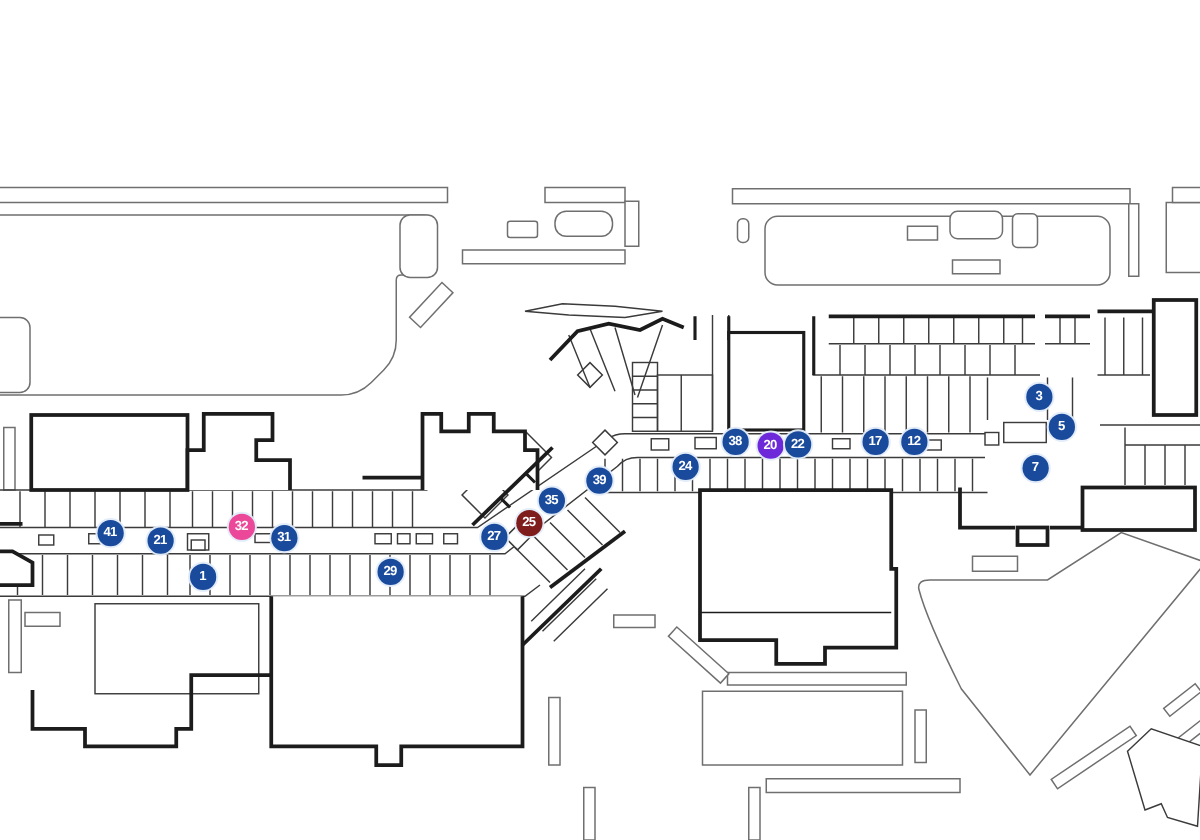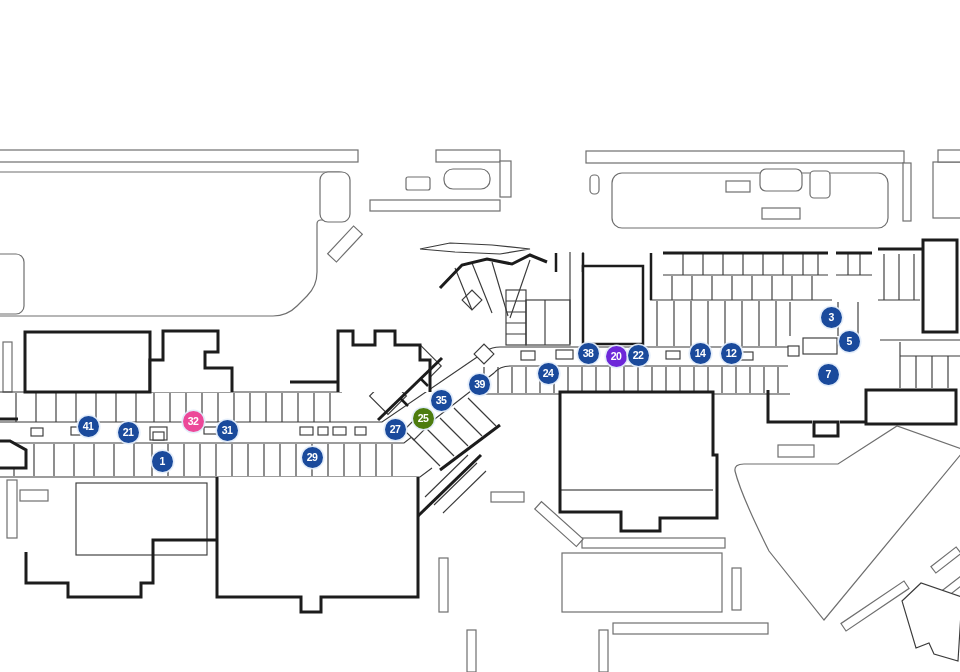--- a/index.html
+++ b/index.html
@@ -166,26 +166,26 @@
 </svg>
 
 <div id="markers">
       <div class="marker" style="left: 88px; top: 426px; background: rgb(26, 74, 156); color: rgb(255, 255, 255);">41</div>
       <div class="marker" style="left: 128px; top: 432px; background: rgb(26, 74, 156); color: rgb(255, 255, 255);">21</div>
       <div class="marker" style="left: 162px; top: 461px; background: rgb(26, 74, 156); color: rgb(255, 255, 255);">1</div>
       <div class="marker" style="left: 193px; top: 421px; background: #ec4899; color: rgb(255, 255, 255);">32</div>
       <div class="marker" style="left: 227px; top: 430px; background: rgb(26, 74, 156); color: rgb(255, 255, 255);">31</div>
       <div class="marker" style="left: 312px; top: 457px; background: rgb(26, 74, 156); color: rgb(255, 255, 255);">29</div>
       <div class="marker" style="left: 395px; top: 429px; background: rgb(26, 74, 156); color: rgb(255, 255, 255);">27</div>
-      <div class="marker" style="left: 423px; top: 418px; background: #4d7c0f; color: rgb(255, 255, 255);">25</div>
+      <div class="marker" style="left: 423px; top: 418px; background: #7f1d1d; color: rgb(255, 255, 255);">25</div>
       <div class="marker" style="left: 441px; top: 400px; background: rgb(26, 74, 156); color: rgb(255, 255, 255);">35</div>
       <div class="marker" style="left: 457px; top: 384px; background: rgb(26, 74, 156); color: rgb(255, 255, 255); margin-left: 12px;">39</div>
       <div class="marker" style="left: 548px; top: 373px; background: rgb(26, 74, 156); color: rgb(255, 255, 255);">24</div>
       <div class="marker" style="left: 588px; top: 353px; background: rgb(26, 74, 156); color: rgb(255, 255, 255);">38</div>
       <div class="marker" style="left: 616px; top: 356px; background: #6d28d9; color: rgb(255, 255, 255);">20</div>
       <div class="marker" style="left: 638px; top: 355px; background: rgb(26, 74, 156); color: rgb(255, 255, 255);">22</div>
-      <div class="marker" style="left: 700px; top: 353px; background: rgb(26, 74, 156); color: rgb(255, 255, 255);">14</div>
+      <div class="marker" style="left: 700px; top: 353px; background: rgb(26, 74, 156); color: rgb(255, 255, 255);">17</div>
       <div class="marker" style="left: 731px; top: 353px; background: rgb(26, 74, 156); color: rgb(255, 255, 255);">12</div>
       <div class="marker" style="left: 831px; top: 317px; background: rgb(26, 74, 156); color: rgb(255, 255, 255);">3</div>
       <div class="marker" style="left: 849px; top: 341px; background: rgb(26, 74, 156); color: rgb(255, 255, 255);">5</div>
       <div class="marker" style="left: 828px; top: 374px; background: rgb(26, 74, 156); color: rgb(255, 255, 255);">7</div>
     </div>
 </div>
 
 </body></html>

